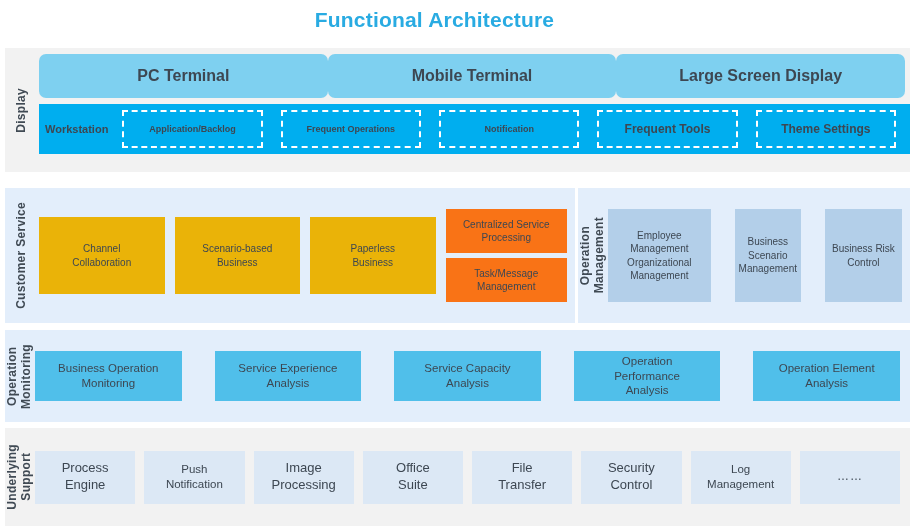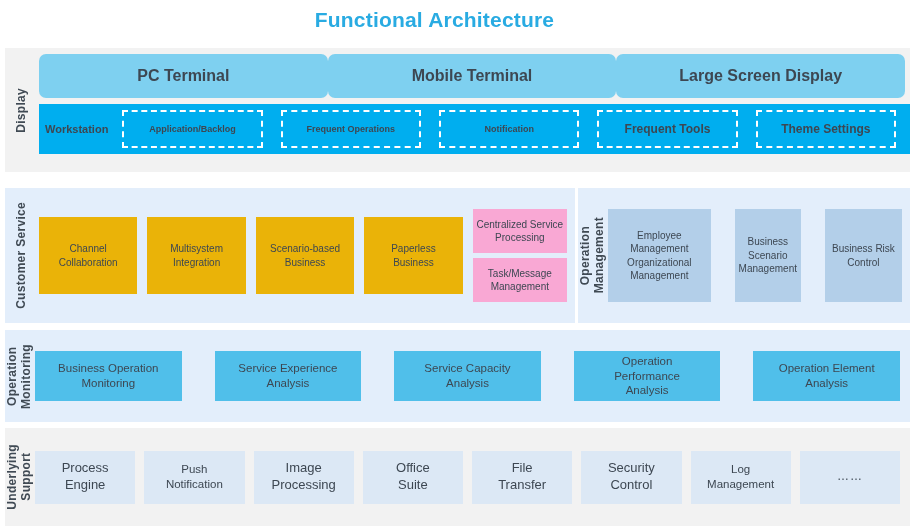--- a/index.html
+++ b/index.html
@@ -153,21 +153,21 @@
   }
   .cs-stack {
     flex: 1 1 0;
     height: 93px;
     display: flex;
     flex-direction: column;
     gap: 5px;
   }
   .cs-stack .cs-sub {
     flex: 1 1 0;
-    background: #f9a8d4;
+    background: #f97316;
     display: flex;
     align-items: center;
     justify-content: center;
     text-align: center;
     font-size: 10px;
     color: #3d4752;
     line-height: 1.35;
     padding: 2px;
     box-sizing: border-box;
   }
@@ -294,21 +294,20 @@
 
   </div>
 </div>
 
 <div class="band" id="cs-band">
   <div class="band-label">
     <span class="vtext">Customer Service</span>
   </div>
   <div class="band-body">
     <div class="cs-box">Channel<br>Collaboration</div>
-    <div class="cs-box">Multisystem<br>Integration</div>
     <div class="cs-box">Scenario-based<br>Business</div>
     <div class="cs-box">Paperless<br>Business</div>
     <div class="cs-stack">
       <div class="cs-sub">Centralized Service<br>Processing</div>
       <div class="cs-sub">Task/Message<br>Management</div>
     </div>
   </div>
 </div>
 
 <div class="band" id="om-band">

